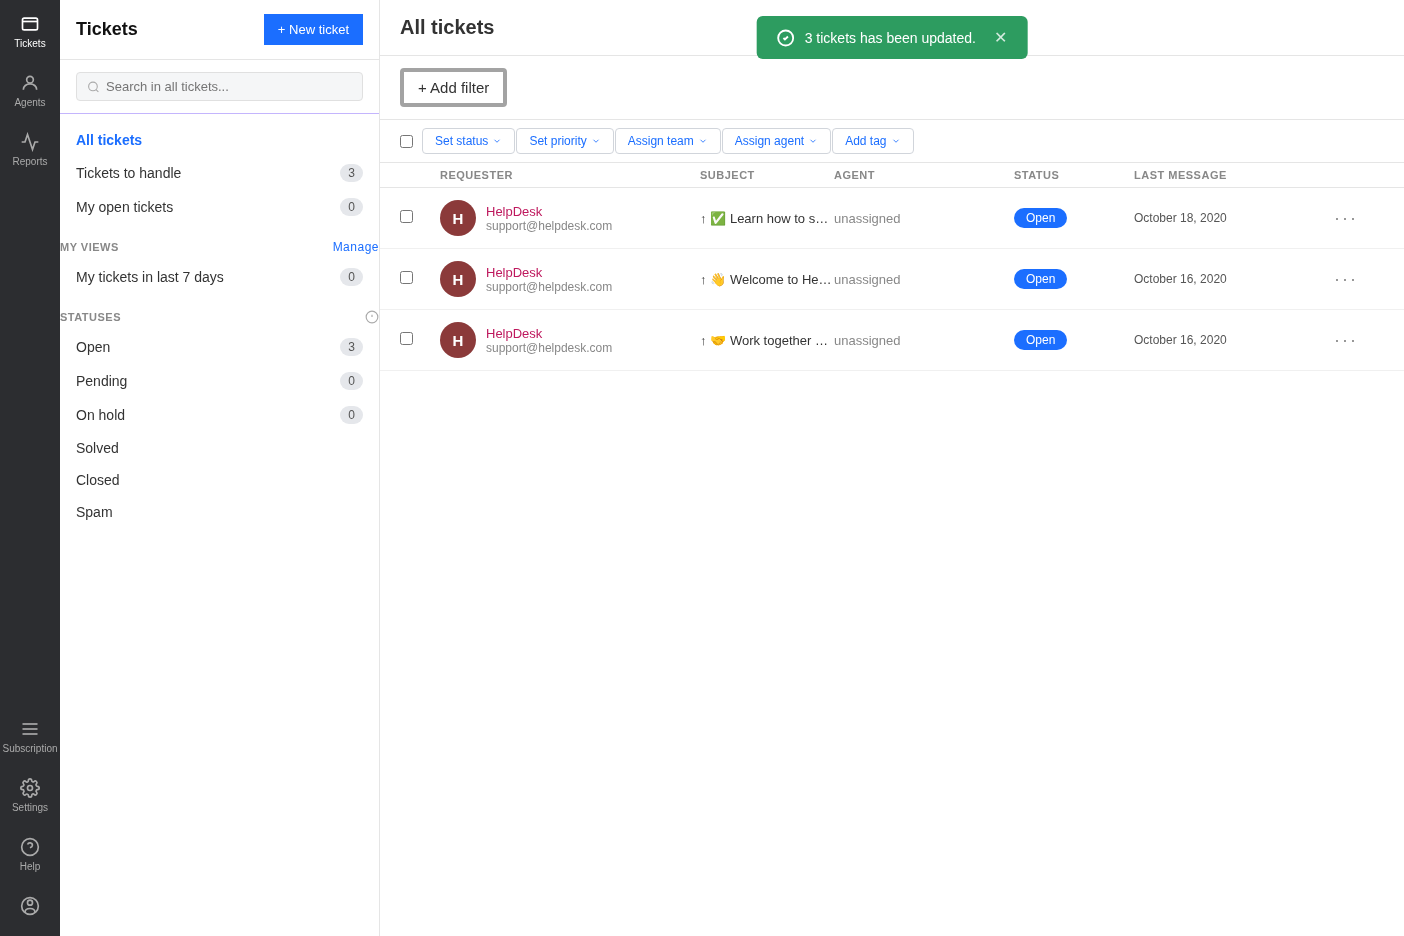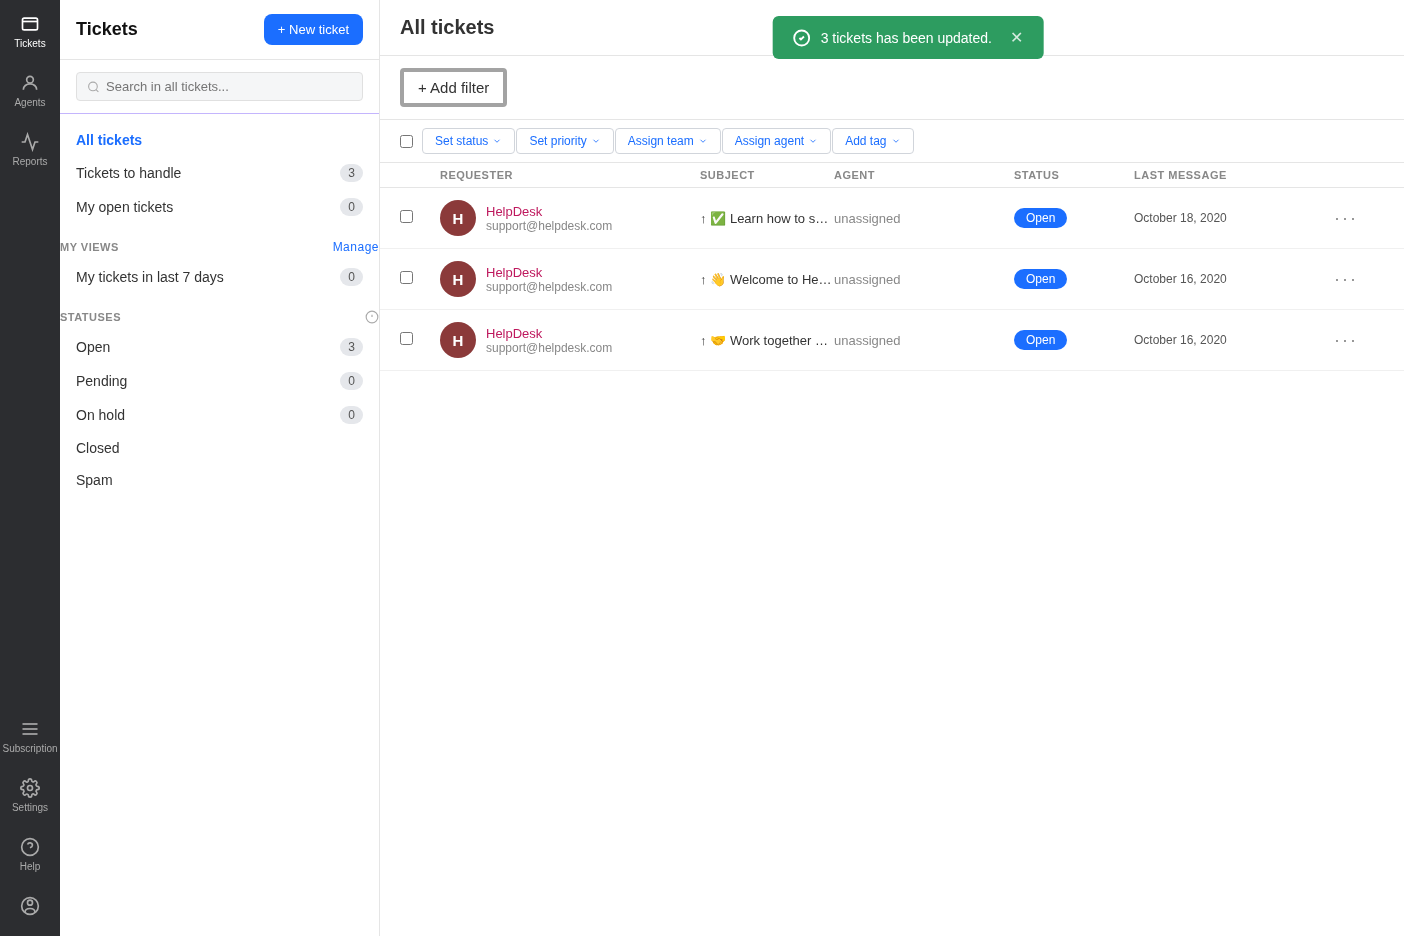--- a/index.html
+++ b/index.html
@@ -57,21 +57,21 @@
     }
     .sidebar-title {
       font-size: 18px;
       font-weight: 600;
       color: #111;
     }
     .new-ticket-btn {
       background: #1b6eff;
       color: #fff;
       border: none;
-      border-radius: 8px;
+      border-radius: 0;
       padding: 8px 14px;
       font-size: 13px;
       font-weight: 500;
       cursor: pointer;
       display: flex;
       align-items: center;
       gap: 4px;
     }
 
     .search-box {
@@ -164,21 +164,20 @@
       color: #fff;
       padding: 12px 20px;
       border-radius: 6px;
       display: flex;
       align-items: center;
       gap: 10px;
       z-index: 100;
       font-size: 14px;
       font-weight: 500;
       white-space: nowrap;
-      margin-left: 16px;
     }
     .toast-close {
       cursor: pointer;
       font-size: 16px;
       margin-left: 8px;
       opacity: 0.8;
     }
 
     .toolbar {
       padding: 12px 20px;
@@ -403,20 +402,23 @@
       <span>Open</span>
       <span class="badge">3</span>
     </div>
     <div class="sidebar-nav-item">
       <span>Pending</span>
       <span class="badge">0</span>
     </div>
     <div class="sidebar-nav-item">
       <span>On hold</span>
       <span class="badge">0</span>
+    </div>
+    <div class="sidebar-nav-item">
+      <span>Solved</span>
     </div>
     <div class="sidebar-nav-item">
       <span>Closed</span>
     </div>
     <div class="sidebar-nav-item">
       <span>Spam</span>
     </div>
   </div>
 </div>
 

